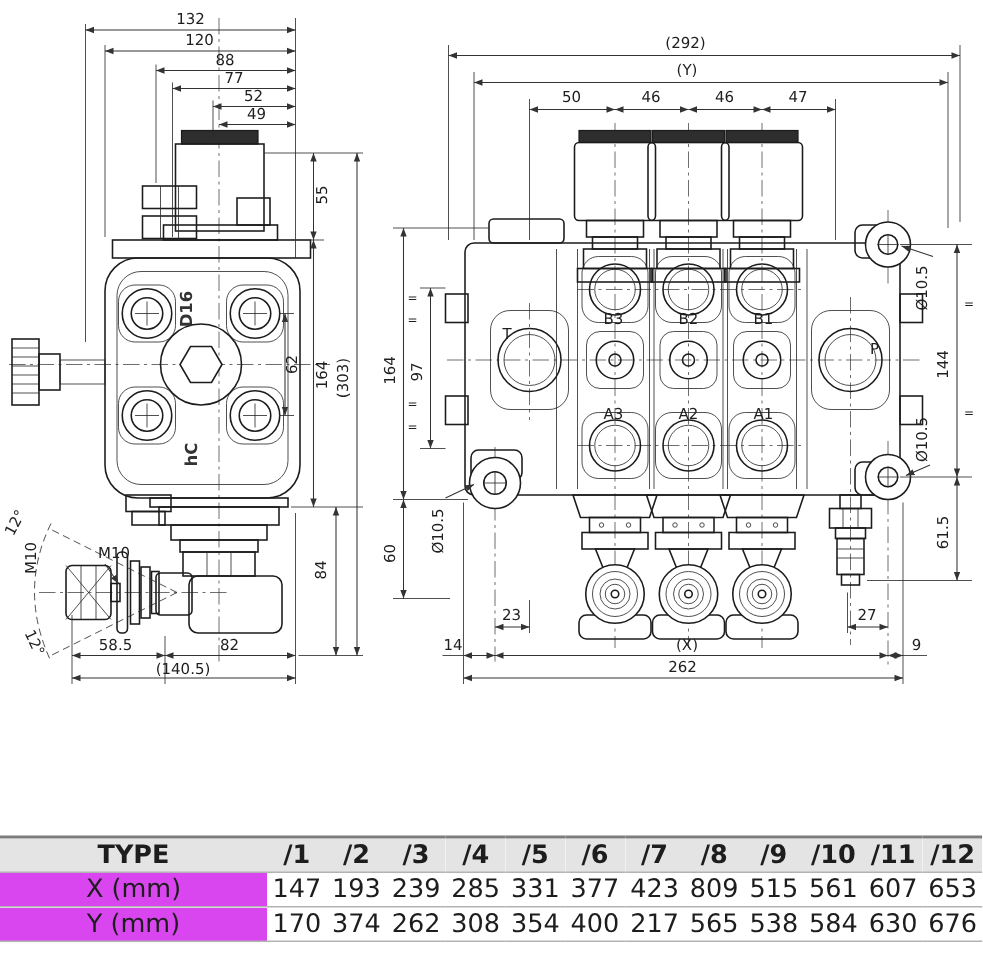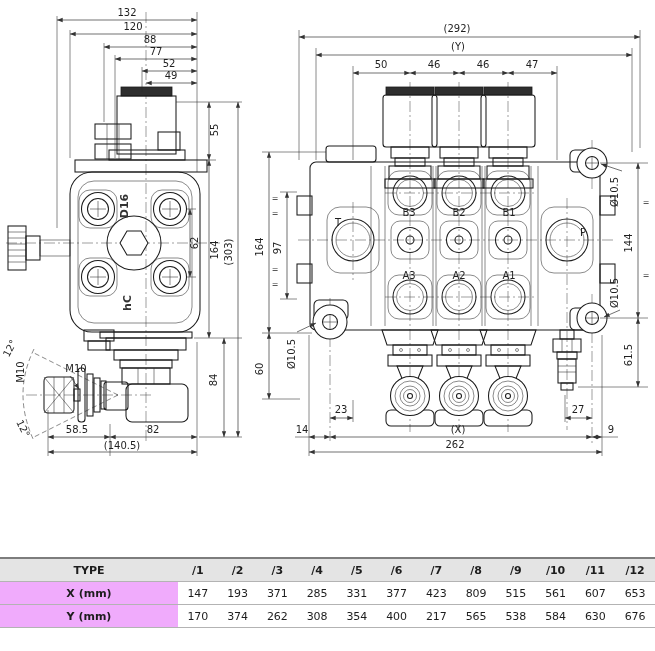--- a/index.html
+++ b/index.html
@@ -13,26 +13,26 @@
   .d{stroke:#333;fill:none;stroke-width:.7}
   .cl{stroke:#3d3d3d;fill:none;stroke-width:.5;stroke-dasharray:11 3 2 3}
   .dash{stroke:#2a2a2a;fill:none;stroke-width:.55;stroke-dasharray:5 3}
   .dk{fill:#2e2e2e;stroke:#1c1c1c;stroke-width:.8}
   text.dt{font:10px "DejaVu Sans",sans-serif;fill:#1f1f1f;text-anchor:middle}
   text.pt{font:10px "DejaVu Sans",sans-serif;fill:#1f1f1f;text-anchor:middle}
   text.eq{font:8px "DejaVu Sans",sans-serif;fill:#1f1f1f;text-anchor:middle}
   text.cast{font:bold 11px "DejaVu Sans",sans-serif;fill:#333;text-anchor:middle}
   
   .tbl{position:absolute;top:557px;left:0;width:655px}
-  table{border-collapse:collapse;width:100%;table-layout:fixed;font-size:11px;color:#1d1d1d}
+  table{border-collapse:collapse;width:100%;table-layout:fixed;font-size:17px;color:#1d1d1d}
   col.c0{width:178px}
   td{height:22px;text-align:center;padding:0;border-bottom:1px solid #b3b3b3;
      font-family:"DejaVu Sans",sans-serif;overflow:hidden;white-space:nowrap}
   tr.hrow td{background:#e4e4e4;font-weight:bold;border-top:2px solid #7d7d7d}
-  td.lab{background:#f0abfc;font-weight:bold}
+  td.lab{background:#d946ef;font-weight:normal}
   tr.hrow td.lab{background:#e4e4e4}
   tr.last td{border-bottom:1px solid #9b9b9b}
 </style>
 </head>
 <body>
 
 <div class="stage">
 
 <svg width="655" height="556" viewBox="0 0 655 556">
   <defs>
@@ -480,21 +480,21 @@
         <td>/8</td>
         <td>/9</td>
         <td>/10</td>
         <td>/11</td>
         <td>/12</td>
       </tr>
       <tr>
         <td class="lab">X (mm)</td>
         <td>147</td>
         <td>193</td>
-        <td>371</td>
+        <td>239</td>
         <td>285</td>
         <td>331</td>
         <td>377</td>
         <td>423</td>
         <td>809</td>
         <td>515</td>
         <td>561</td>
         <td>607</td>
         <td>653</td>
       </tr>

